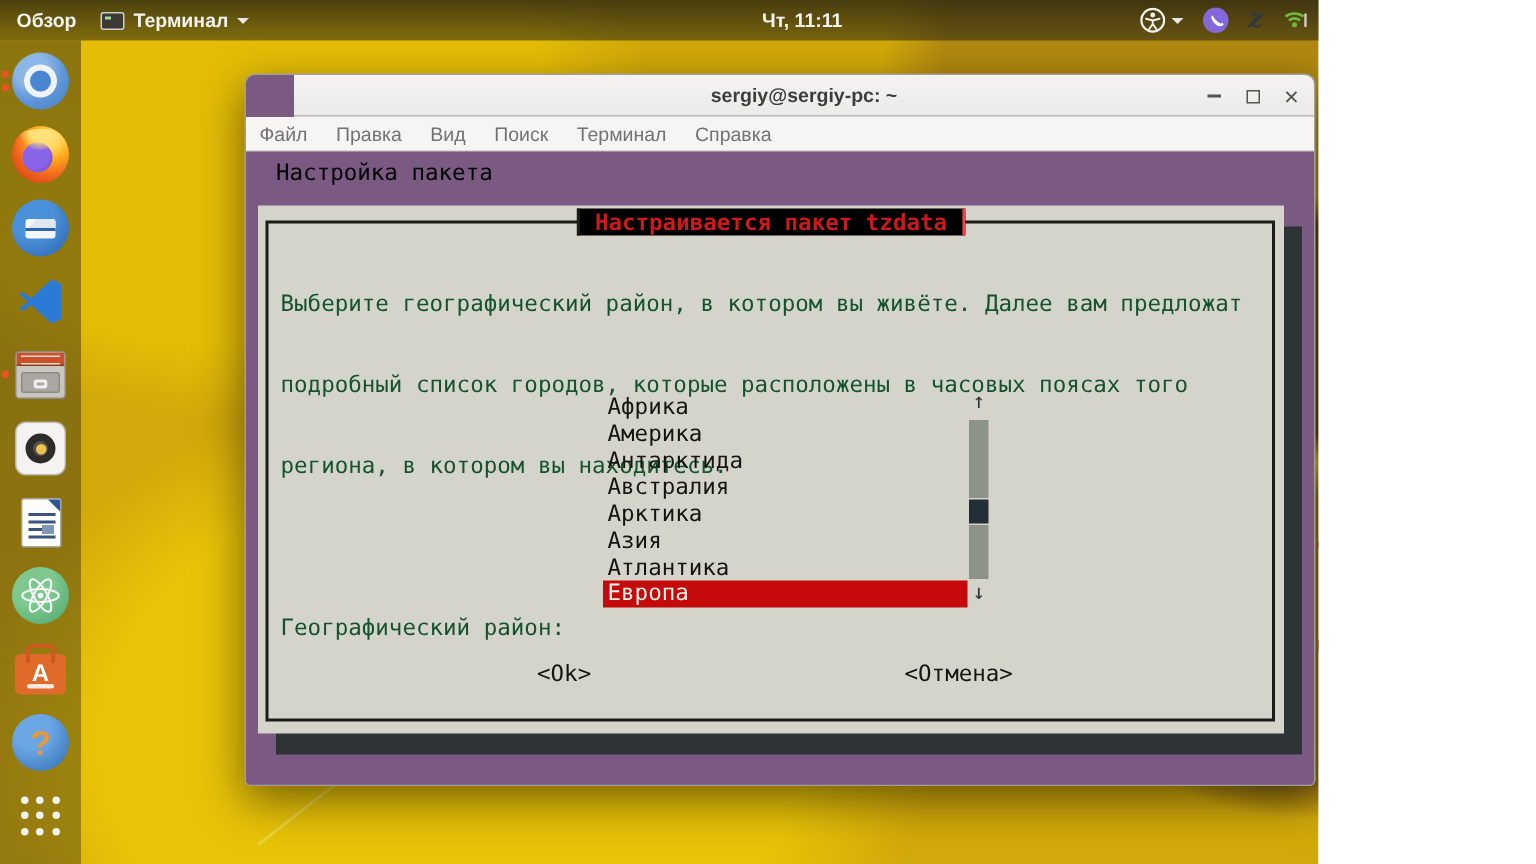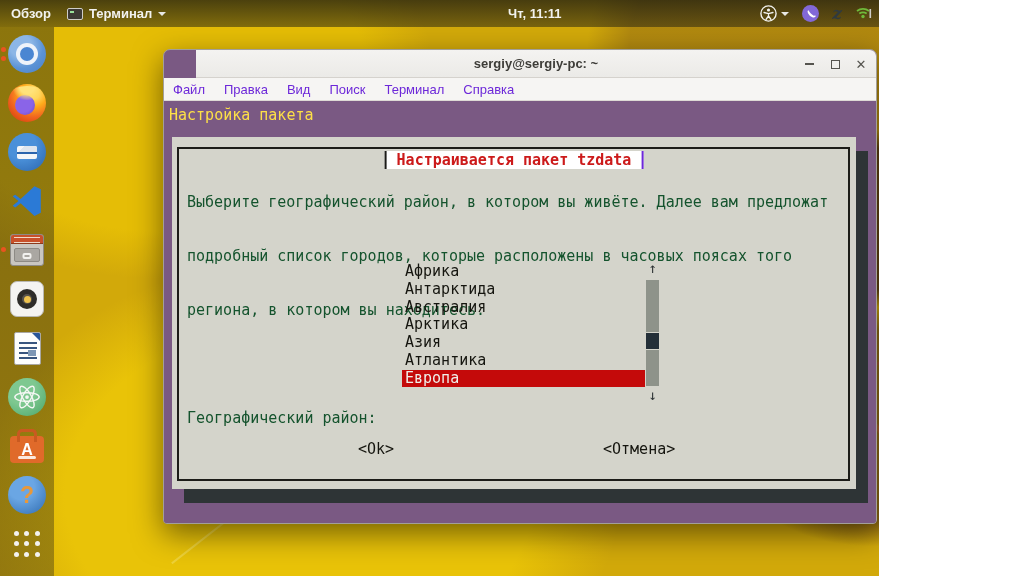--- a/index.html
+++ b/index.html
@@ -132,34 +132,34 @@
     box-shadow:0 10px 30px rgba(0,0,0,.5); background:#7a5983; z-index:20; overflow:hidden; }
   .titlebar { height:28px; background:linear-gradient(#f4f3f1,#ebeae7); border-bottom:1px solid #d5d2cd;
     display:flex; align-items:center; position:relative;margin-left:32px; }
   .win-title { position:absolute; left:0; right:0; text-align:center; font-size:13px; font-weight:bold; color:#3d3c38; }
   .win-controls { position:absolute; right:6px; top:0; height:28px; display:flex; align-items:center; gap:8px; }
   .wc { width:18px; height:18px; display:flex; align-items:center; justify-content:center; color:#55544f; }
   .wc-min { width:9px; height:2px; background:#55544f; }
   .wc-max { width:9px; height:9px; border:1.5px solid #55544f; }
   .wc-close { font-size:13px; line-height:1; color:#55544f; }
   .menubar { height:23px; background:#f6f5f3; border-bottom:1px solid #dddad5;
-    display:flex; align-items:center; gap:19px; padding-left:9px; font-size:13px; color:#6d28d9; }
+    display:flex; align-items:center; gap:19px; padding-left:9px; font-size:13px; color:#737373; }
 
   
   .content { position:relative; width:100%; height:423px; background:#7a5983;
     font-family:"DejaVu Sans Mono", monospace; }
-  .backtitle { position:absolute; left:5px; top:5px; font-size:15px; color:#fde047; }
+  .backtitle { position:absolute; left:20px; top:5px; font-size:15px; color:#000000; }
 
   .dialog { position:absolute; left:8px; top:36px; width:684px; height:352px;
     background:#d4d4cb; box-shadow:12px 14px 0 0 #2e3436; }
   .dialog-border { position:absolute; left:5px; right:6px; top:10px; bottom:8px;
     border:2px solid #1c1c18; z-index:1; }
-  .dialog-title { position:absolute; top:14px; left:50%; transform:translateX(-50%);
-    background:#ffffff; padding:0 10px; height:18px; line-height:18px;
-    border-left:2px solid #1c1c18; border-right:2px solid #6d28d9;
+  .dialog-title { position:absolute; top:2px; left:50%; transform:translateX(-50%);
+    background:#000000; padding:0 10px; height:18px; line-height:18px;
+    border-left:2px solid #1c1c18; border-right:2px solid #ef4444;
     color:#cc1a1a; font-size:15px; font-weight:bold; white-space:nowrap; z-index:2; }
 
   .dialog-text { position:absolute; left:15px; top:20px; font-size:15px; line-height:18px;
     color:#14532d; white-space:pre; z-index:2; }
   .spacer-line { height:18px; }
 
   .list { position:absolute; left:230px; top:126px; width:243px; z-index:2; }
   .list-row { height:17.75px; line-height:17.75px; font-size:15px; color:#15150f; padding-left:3px; white-space:nowrap; }
   .list-row.selected { background:#c40a0a; color:#efefea; }
 
@@ -368,20 +368,21 @@
         <div class="dialog-text">
           <div>Выберите географический район, в котором вы живёте. Далее вам предложат</div>
           <div>подробный список городов, которые расположены в часовых поясах того</div>
           <div>региона, в котором вы находитесь.</div>
           <div class="spacer-line"></div>
           <div>Географический район:</div>
         </div>
 
         <div class="list">
           <div class="list-row">Африка</div>
+          <div class="list-row">Америка</div>
           <div class="list-row">Антарктида</div>
           <div class="list-row">Австралия</div>
           <div class="list-row">Арктика</div>
           <div class="list-row">Азия</div>
           <div class="list-row">Атлантика</div>
           <div class="list-row selected">Европа</div>
         </div>
 
         <div class="scrollbar">
           <span class="sb-arrow sb-up">↑</span>

